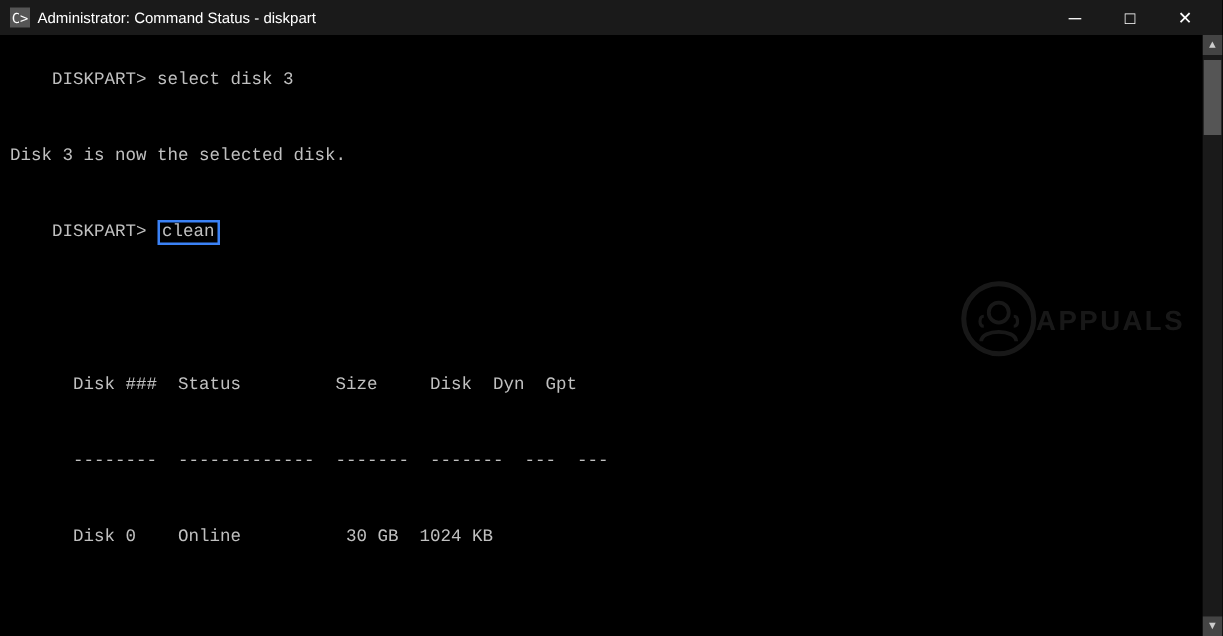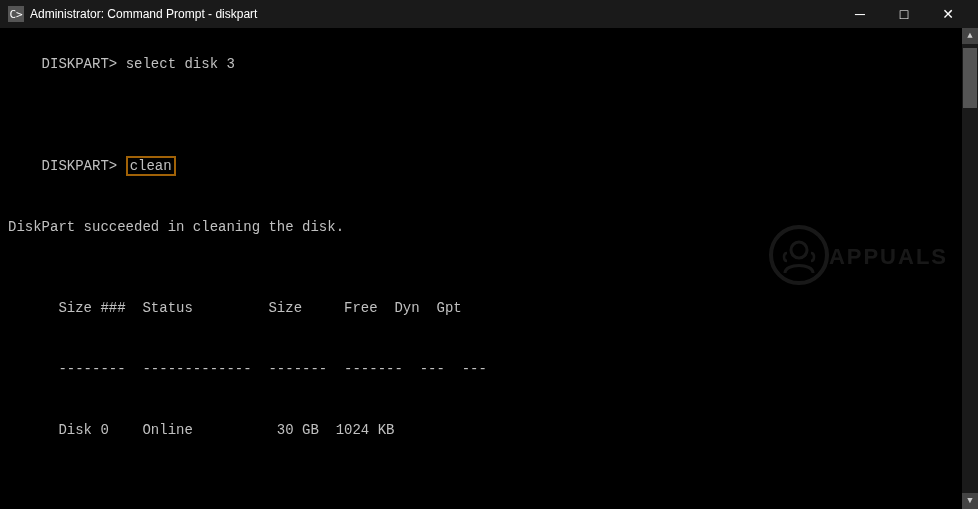--- a/index.html
+++ b/index.html
@@ -112,21 +112,21 @@
     }
 
     .line {
       line-height: 1.45;
       white-space: pre;
       color: #c0c0c0;
     }
 
     .highlight-box {
       display: inline;
-      border: 2px solid #a16207;
+      border: 2px solid #3b82f6;
       padding: 0 2px;
       background: #000;
     }
 
     
     .watermark {
       position: absolute;
       right: 30px;
       top: 50%;
       transform: translateY(-50%);
@@ -157,21 +157,21 @@
     }
   </style>
 </head>
 <body>
 
 <div class="titlebar">
   <div class="titlebar-left">
     <div class="titlebar-icon">
       <span style="font-family:monospace;font-size:11px;color:#fff;">C&gt;</span>
     </div>
-    <span class="titlebar-title">Administrator: Command Prompt - diskpart</span>
+    <span class="titlebar-title">Administrator: Command Status - diskpart</span>
   </div>
   <div class="titlebar-controls">
     <div class="titlebar-btn">─</div>
     <div class="titlebar-btn">□</div>
     <div class="titlebar-btn close">✕</div>
   </div>
 </div>
 
 <div class="scrollbar">
   <div class="scrollbar-arrow">▲</div>
@@ -180,33 +180,33 @@
   </div>
   <div class="scrollbar-arrow">▼</div>
 </div>
 
 <div class="terminal">
 
   <div class="line">
     <span>DISKPART&gt; </span><span>select disk 3</span>
   </div>
   <div class="line">&nbsp;</div>
+  <div class="line">Disk 3 is now the selected disk.</div>
   <div class="line">&nbsp;</div>
 
   <div class="line">
     <span>DISKPART&gt; </span><span class="highlight-box">clean</span>
   </div>
   <div class="line">&nbsp;</div>
-  <div class="line">DiskPart succeeded in cleaning the disk.</div>
-  <div class="line">&nbsp;</div>
-
-  <div class="line">&nbsp;</div>
-
-  <div class="line">
-    <span>  Size ###  Status         Size     Free  Dyn  Gpt</span>
+  <div class="line">&nbsp;</div>
+
+  <div class="line">&nbsp;</div>
+
+  <div class="line">
+    <span>  Disk ###  Status         Size     Disk  Dyn  Gpt</span>
   </div>
   <div class="line">
     <span>  --------  -------------  -------  -------  ---  ---</span>
   </div>
 
   <div class="line">
     <span>  Disk 0    Online          30 GB  1024 KB</span>
   </div>
 
 </div>

